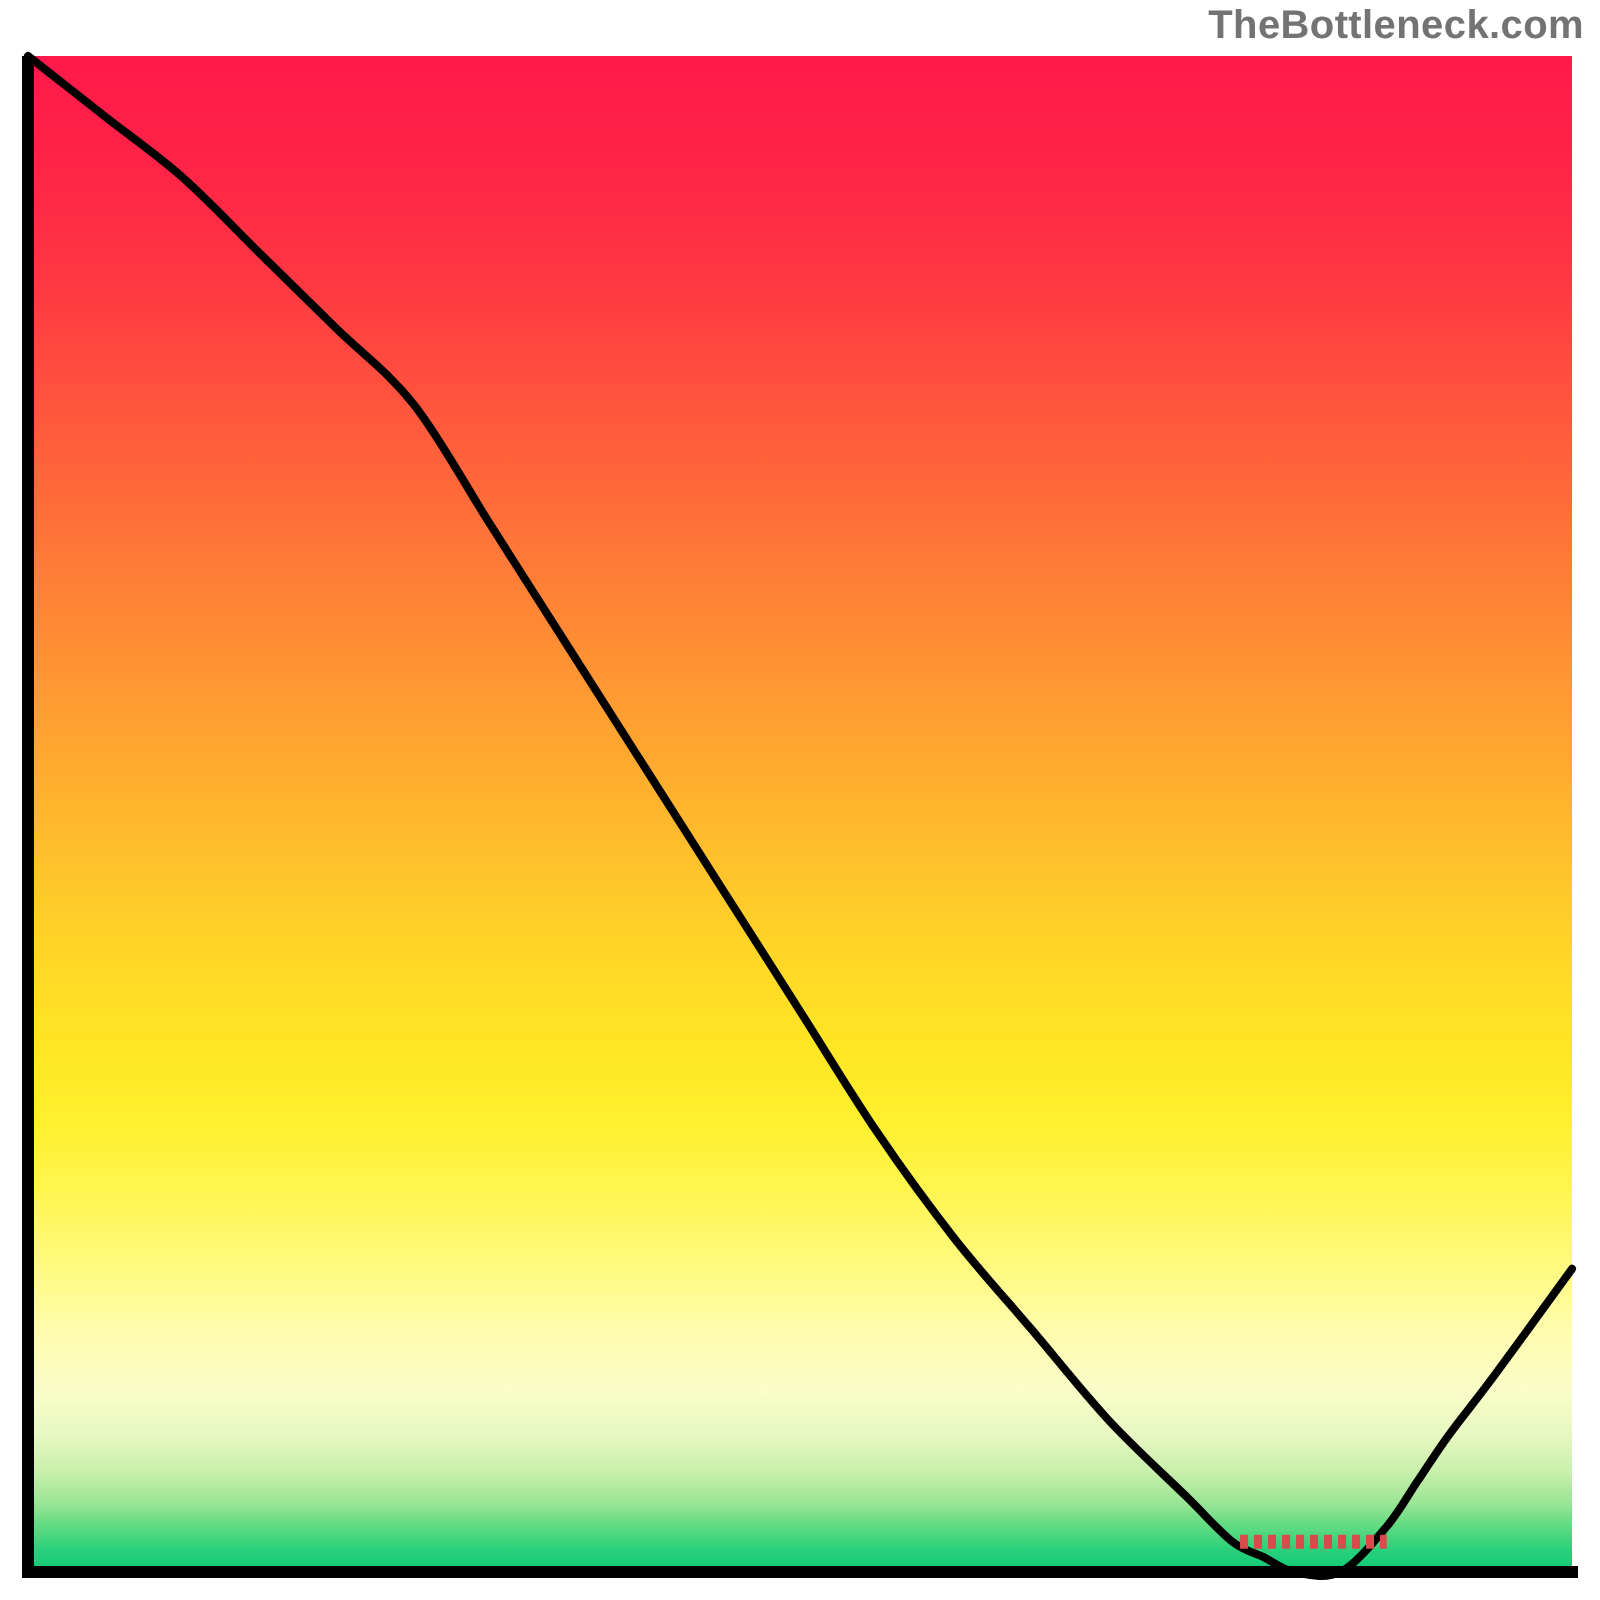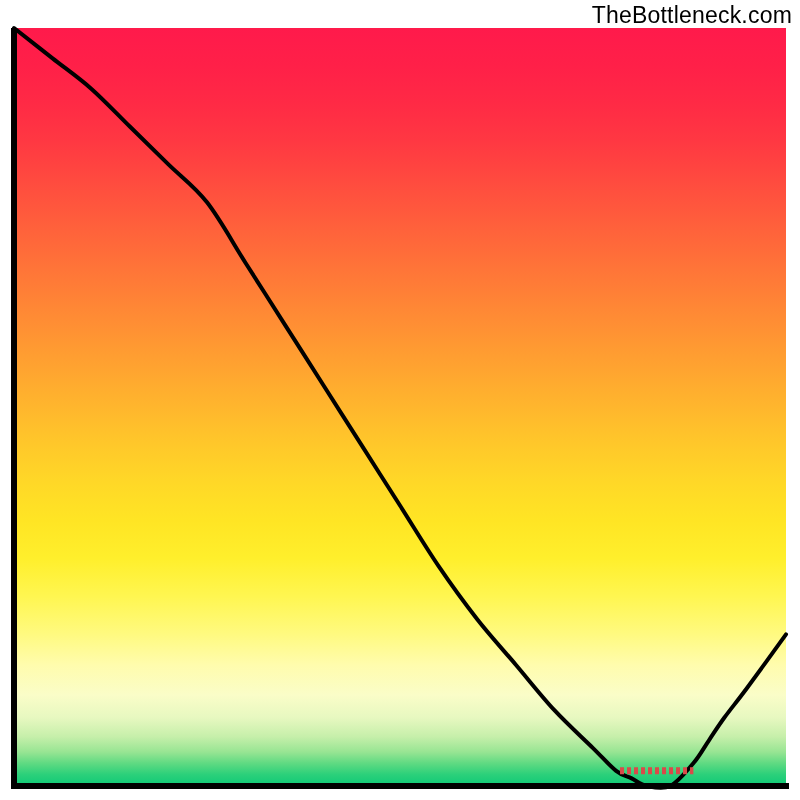--- a/index.html
+++ b/index.html
@@ -12,23 +12,23 @@
   .container {
     position: relative;
     width: 800px;
     height: 800px;
   }
   .watermark {
     position: absolute;
     top: 2px;
     right: 8px;
     font-family: Arial, Helvetica, sans-serif;
-    font-size: 23px;
-    color: #000000;
-    font-weight: 400;
+    font-size: 20px;
+    color: #737373;
+    font-weight: 700;
     letter-spacing: 0.2px;
   }
   svg {
     display: block;
   }
 </style>
 </head>
 <body>
 
 <div class="container">

